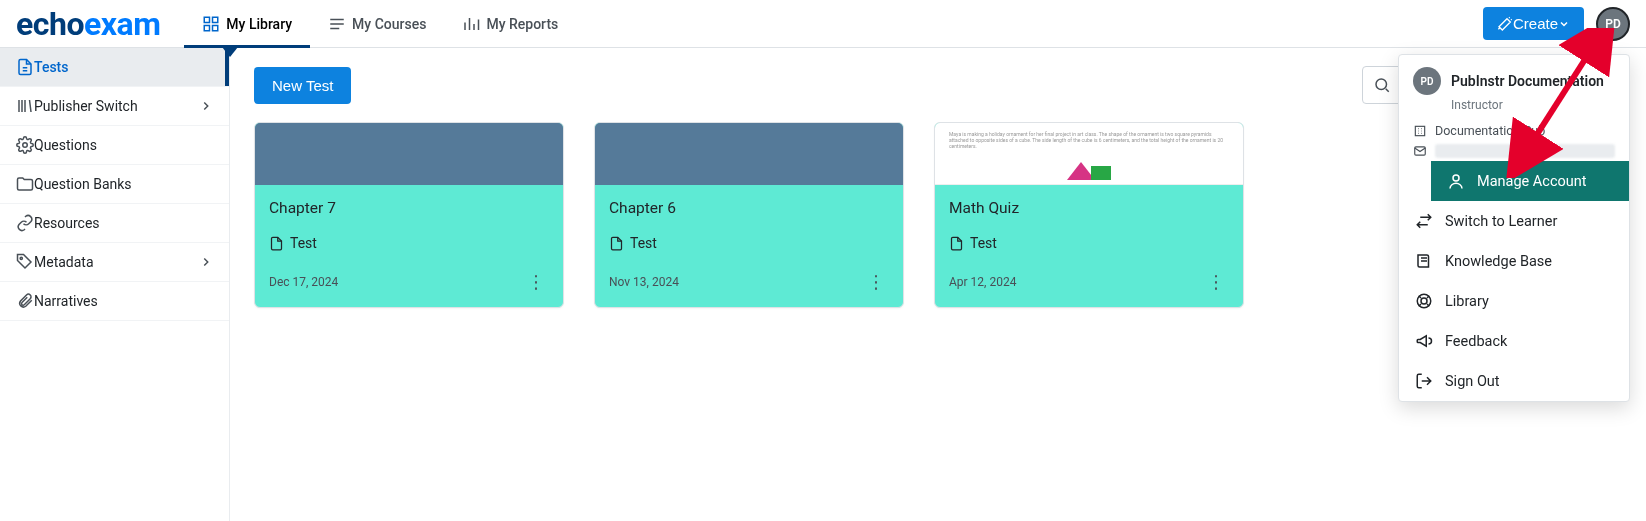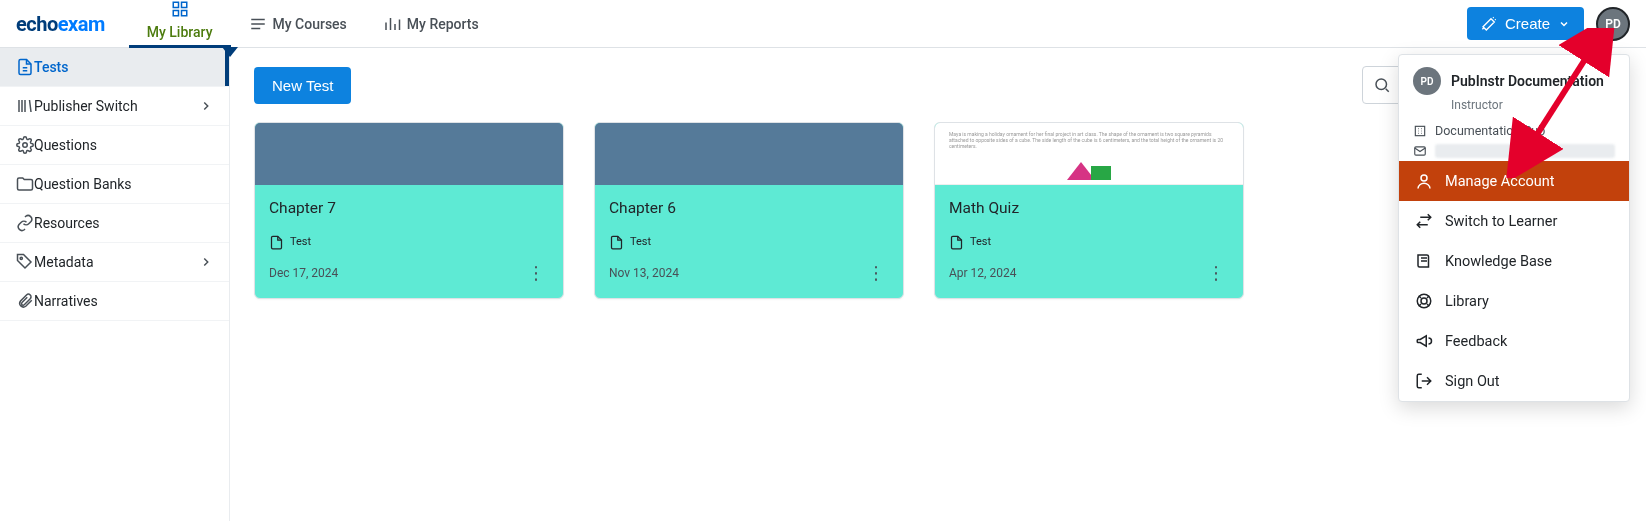--- a/index.html
+++ b/index.html
@@ -1,29 +1,29 @@
 <!DOCTYPE html>
 <html><head>
 <meta charset="utf-8">
 <style>
   * { box-sizing: border-box; margin: 0; padding: 0; }
   body { font-family: -apple-system, BlinkMacSystemFont, "Segoe UI", Roboto, Arial, sans-serif; font-size: 14px; color: #212529; background: #fff; width: 1646px; height: 521px; overflow: hidden; position: relative; }
   
   
   .header { height: 48px; display: flex; align-items: center; padding: 0 16px; border-bottom: 1px solid #dee2e6; position: relative; }
-  .logo { font-size: 20px; font-weight: 700; letter-spacing: -0.5px; margin-right: 24px; }
+  .logo { font-size: 32px; font-weight: 700; letter-spacing: -0.5px; margin-right: 24px; }
   .logo .dark { color: #003d7a; }
   .logo .blue { color: #007bff; }
   .nav-tabs { display: flex; align-items: center; height: 100%; }
   .nav-tab { display: flex; align-items: center; gap: 6px; padding: 0 18px; height: 100%; cursor: pointer; color: #495057; font-weight: 500; position: relative; }
-  .nav-tab.active { color: #4d7c0f; flex-direction: column; }
+  .nav-tab.active { color: #000000; }
   .nav-tab.active::after { content:""; position:absolute; left:0; right:0; bottom:-1px; height:3px; background:#003d7a; }
   .nav-arrowdown { position:absolute; top:47px; left:222px; width:0;height:0;border-left:8px solid transparent;border-right:8px solid transparent;border-top:10px solid #003d7a; z-index:5;}
   .header-right { margin-left: auto; display:flex; align-items:center; gap:12px;}
-  .create-btn { background:#0d82df; color:#fff; border:none; border-radius:4px; padding:8px 14px; font-size:15px; font-weight:500; display:flex; align-items:center; gap:8px; cursor:pointer;}
+  .create-btn { background:#0d82df; color:#fff; border:none; border-radius:4px; padding:8px 14px; font-size:15px; font-weight:500; display:flex; align-items:center; cursor:pointer;}
   .avatar { width:34px; height:34px; border-radius:50%; background:#6c757d; color:#fff; font-size:12px; font-weight:600; display:flex; align-items:center; justify-content:center; border:2px solid #212529; cursor:pointer;}
   
   
   .layout { display:flex; height:calc(100% - 48px);}
   
   
   .sidebar { width:230px; flex-shrink:0; border-right:1px solid #e9ecef;}
   .side-item { display:flex; align-items:center; gap:0; padding:10px 16px; cursor:pointer; color:#212529; border-bottom:1px solid #f1f3f5; position:relative;}
   .side-item.active { background:#e9ecef; color:#0066cc; font-weight:500;}
   .side-item.active::after { content:""; position:absolute; right:0; top:0; bottom:0; width:4px; background:#003d7a;}
@@ -40,36 +40,36 @@
   
   .cards { display:flex; gap:30px; }
   .card { width:310px; border:1px solid #dee2e6; border-radius:6px; overflow:hidden; box-shadow:0 1px 2px rgba(0,0,0,0.04); background:#5eead4;}
   .card-img { height:62px; background:#557a99; }
   .card-img.doc { background:#fff; border-bottom:1px solid #eee; padding:8px 14px; font-size:5px; color:#999; line-height:1.2; position:relative; overflow:hidden;}
   .tri-wrap { position:absolute; bottom:4px; left:50%; transform:translateX(-50%); display:flex; align-items:flex-end;}
   .tri-pink { width:0;height:0;border-left:14px solid transparent; border-right:14px solid transparent; border-bottom:18px solid #d63384;}
   .tri-green { width:20px; height:14px; background:#28a745; margin-left:-4px;}
   .card-body { padding:14px 14px 10px;}
   .card-title { font-size:15.5px; font-weight:400; color:#212529; margin-bottom:18px;}
-  .card-type { display:flex; gap:6px; font-size:11px; color:#212529; }
+  .card-type { display:flex; align-items:center; gap:6px; font-size:14px; color:#212529; margin-bottom:8px;}
   .card-footer { display:flex; align-items:center; justify-content:space-between; padding:0 14px 12px;}
   .card-date { font-size:12px; color:#495057;}
   .kebab { font-size:18px; color:#495057; cursor:pointer; line-height:1; padding:4px;}
   
   
   .profile-menu { position:absolute; top:54px; right:16px; width:232px; background:#fff; border:1px solid #dee2e6; border-radius:4px; box-shadow:0 6px 20px rgba(0,0,0,0.15); z-index:50; overflow:hidden;}
   .pm-header { padding:12px 14px 8px; display:flex; flex-direction:column; gap:3px;}
   .pm-row1 { display:flex; align-items:center; gap:10px;}
   .pm-avatar { width:28px;height:28px;border-radius:50%;background:#6c757d;color:#fff;font-size:10px;font-weight:600;display:flex;align-items:center;justify-content:center;}
   .pm-name { font-size:14px; font-weight:600; color:#212529;}
   .pm-role { font-size:12px; color:#6c757d; margin-left:38px;}
   .pm-meta { display:flex; align-items:center; gap:8px; font-size:12.5px; color:#495057; padding:3px 14px;}
   .pm-email-blur { background:#e9ecef; border-radius:3px; height:14px; flex:1; filter:blur(1px);}
   .pm-item { display:flex; align-items:center; gap:12px; padding:11px 16px; font-size:14.5px; cursor:pointer; color:#212529;}
-  .pm-item.hover { background:#c2410c; color:#fff;}
+  .pm-item.hover { background:#0f766e; color:#fff;margin-left:32px;}
   .pm-item svg { flex-shrink:0;}
   
   
   .anno-arrow { position:absolute; top:28px; right:24px; z-index:60; pointer-events:none;}
   
   svg { display:block; }
 </style>
 </head>
 <body>
 

